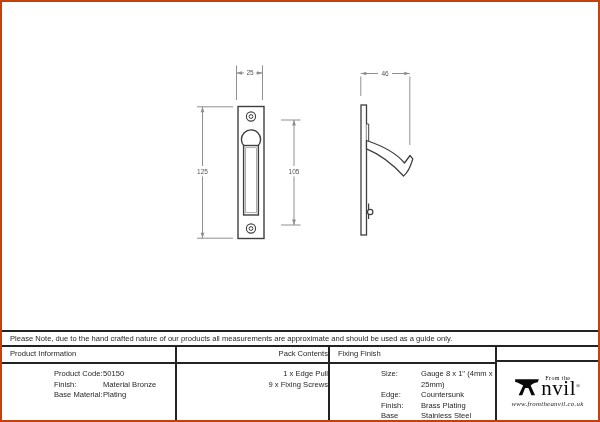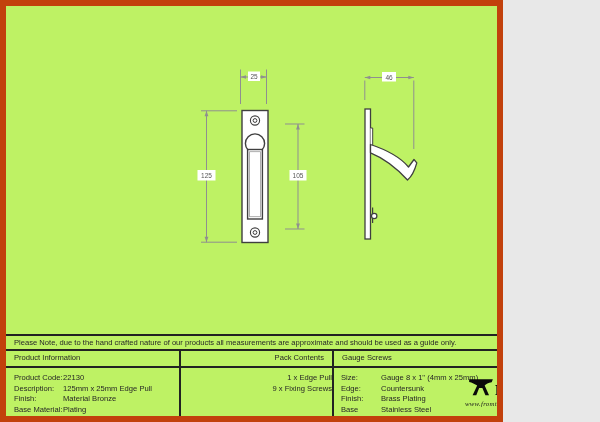--- a/index.html
+++ b/index.html
@@ -1,20 +1,20 @@
 <!DOCTYPE html>
 <html><head>
 <meta charset="utf-8">
 <style>
   html,body{margin:0;padding:0;background:#e8e8e8;}
   .page{
     position:relative;
-    width:503px;height:422px;
-    background:#bef264;
-    border:6px solid #c2410c;
+    width:600px;height:422px;
+    background:#ffffff;
+    border:2px solid #c2410c;
     box-sizing:border-box;
     font-family:"Liberation Sans", sans-serif;
     color:#1f1f1f;
     overflow:hidden;
   }
   .drawing{position:absolute;top:0;left:0;}
   .dim-text{font-family:"Liberation Sans",sans-serif;font-size:6.5px;fill:#555;}
 
   
   .note-bar{
@@ -29,25 +29,25 @@
   
   .spec-table{position:absolute;left:0;right:0;top:345px;bottom:0;}
   .col{position:absolute;top:0;bottom:0;box-sizing:border-box;}
   .col1{left:0;width:173px;}
   .col2{left:173px;width:153px;border-left:2px solid #222;text-align:right;}
   .col3{left:326px;width:167px;border-left:2px solid #222;}
   .col4{left:493px;right:0;border-left:2px solid #222;display:flex;flex-direction:column;}
   .col-header{
     height:13px;
     border-bottom:2px solid #222;
-    padding:2px 8px 0 8px;
+    padding:2px 0 0 8px;
     font-size:7.6px;color:#262626;
   }
   .col-header.empty{padding:0;}
-  .col-body{padding:5px 0 0 8px;font-size:7.6px;line-height:10.6px;color:#262626;}
+  .col-body{padding:5px 0 0 8px;font-size:7.6px;line-height:10.6px;color:#262626;margin-left:44px;}
   .kv{display:flex;}
   .kv .k{flex:0 0 49px;}
   .col3 .col-body{padding-left:7px;}
   .col3 .kv .k{flex:0 0 40px;}
   .col2 .col-body{padding-left:22px;}
 
   
   .logo-cell-body{flex:1;display:flex;align-items:center;justify-content:center;}
   .logo{display:flex;flex-direction:column;align-items:center;}
   .brand-row{display:flex;align-items:flex-start;}
@@ -136,25 +136,21 @@
     <span>Please Note, due to the hand crafted nature of our products all measurements are approximate and should be used as a guide only.</span>
   </div>
 
   <div class="spec-table">
 
     <div class="col col1">
       <div class="col-header">Product Information</div>
       <div class="col-body">
         <div class="kv">
           <span class="k">Product Code:</span>
-          <span class="v">22130</span>
-        </div>
-        <div class="kv">
-          <span class="k">Description:</span>
-          <span class="v">125mm x 25mm Edge Pull</span>
+          <span class="v">50150</span>
         </div>
         <div class="kv">
           <span class="k">Finish:</span>
           <span class="v">Material Bronze</span>
         </div>
         <div class="kv">
           <span class="k">Base Material:</span>
           <span class="v">Plating</span>
         </div>
       </div>
@@ -162,21 +158,21 @@
 
     <div class="col col2">
       <div class="col-header">Pack Contents</div>
       <div class="col-body">
         <div>1 x Edge Pull</div>
         <div>9 x Fixing Screws</div>
       </div>
     </div>
 
     <div class="col col3">
-      <div class="col-header">Gauge Screws</div>
+      <div class="col-header">Fixing Finish</div>
       <div class="col-body">
         <div class="kv">
           <span class="k">Size:</span>
           <span class="v">Gauge 8 x 1" (4mm x 25mm)</span>
         </div>
         <div class="kv">
           <span class="k">Edge:</span>
           <span class="v">Countersunk</span>
         </div>
         <div class="kv">

